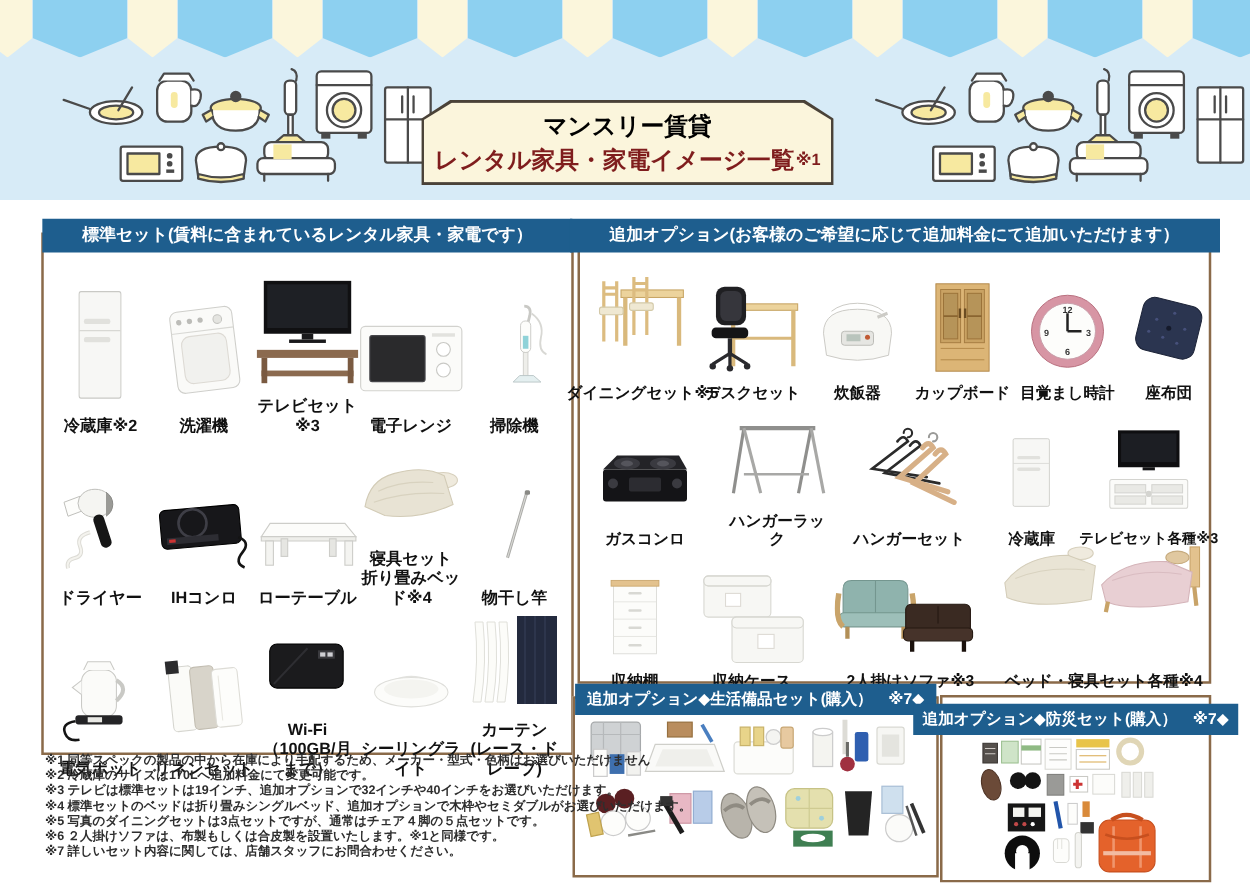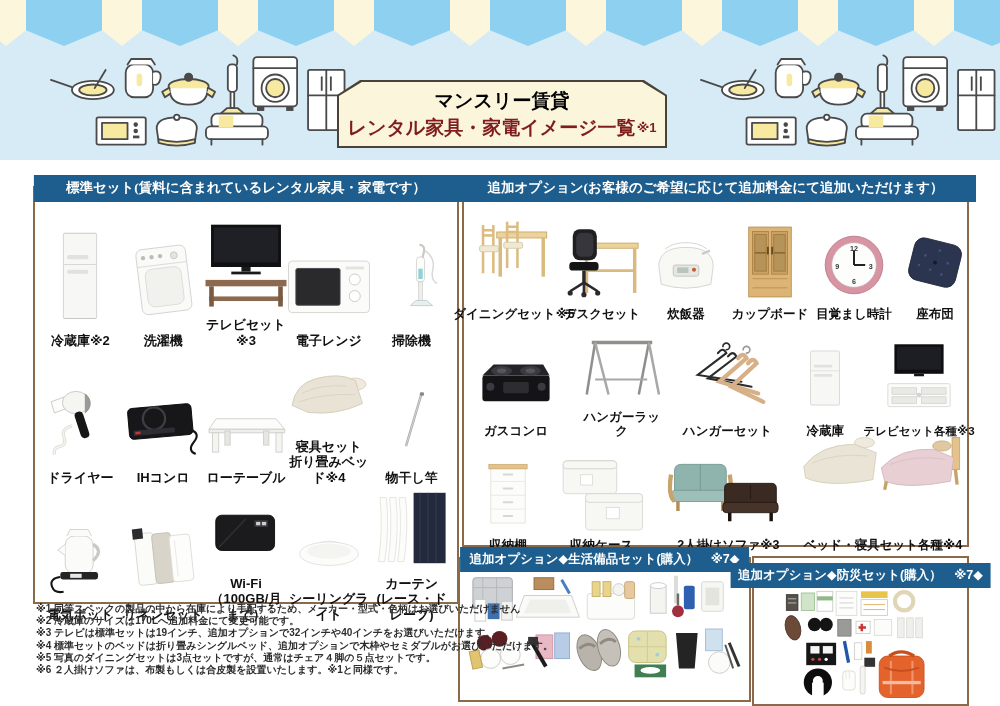--- a/index.html
+++ b/index.html
@@ -21,21 +21,21 @@
     clip-path:polygon(7% 0,93% 0,100% 22%,100% 100%,0 100%,0 22%);background:#4a4238;z-index:5;}
   .title-inner{position:absolute;inset:2px;clip-path:polygon(7% 0,93% 0,100% 22%,100% 100%,0 100%,0 22%);
     background:#fbf5dc;display:flex;flex-direction:column;align-items:center;justify-content:center;gap:1px;}
   .title-l1{font-size:19px;font-weight:bold;color:#000000;}
   .title-l2{font-size:19px;font-weight:bold;color:#7f1d1d;display:flex;align-items:center;}
   .title-note{font-size:13px;font-weight:bold;margin-left:1px;}
   
   .panel{position:absolute;background:#fff;border:2px solid #8a6a49;}
   .panel-header{position:absolute;top:-13px;left:50%;transform:translateX(-50%);
     background:#1e5e8e;color:#fff;font-weight:bold;font-size:13.5px;line-height:1;
-    padding:6px 32px 7px;white-space:nowrap;z-index:3;font-family:Liberation Serif, serif;}
+    padding:6px 32px 7px;white-space:nowrap;z-index:3;}
   #std-panel{left:33px;top:186px;width:422px;height:414px;}
   #opt-panel{left:462px;top:186px;width:503px;height:357px;}
   .p-row{display:flex;align-items:flex-end;justify-content:space-between;padding:0 4px;}
   .cell{display:flex;flex-direction:column;align-items:center;justify-content:flex-end;flex:1;min-width:0;}
   .art{display:flex;align-items:flex-end;justify-content:center;}
   .lbl{font-weight:bold;font-size:12.5px;color:#111;text-align:center;line-height:1.18;
     white-space:pre-line;margin-top:2px;}
   #std-panel .p-row{height:137px;}
   #std-panel .lbl{font-size:13px;white-space:pre-line;}
   #opt-panel .p-row{height:117px;}
@@ -873,13 +873,14 @@
   </div>
 </div>
 
 <div class="notes">
   <div class="note-line">※1 同等スペックの製品の中から在庫により手配するため、メーカー・型式・色柄はお選びいただけません</div>
   <div class="note-line">※2 冷蔵庫のサイズは170Lへ追加料金にて変更可能です。</div>
   <div class="note-line">※3 テレビは標準セットは19インチ、追加オプションで32インチや40インチをお選びいただけます。</div>
   <div class="note-line">※4 標準セットのベッドは折り畳みシングルベッド、追加オプションで木枠やセミダブルがお選びいただけます。</div>
   <div class="note-line">※5 写真のダイニングセットは3点セットですが、通常はチェア４脚の５点セットです。</div>
   <div class="note-line">※6 ２人掛けソファは、布製もしくは合皮製を設置いたします。※1と同様です。</div>
+  <div class="note-line">※7 詳しいセット内容に関しては、店舗スタッフにお問合わせください。</div>
 </div>
 
 </body></html>

